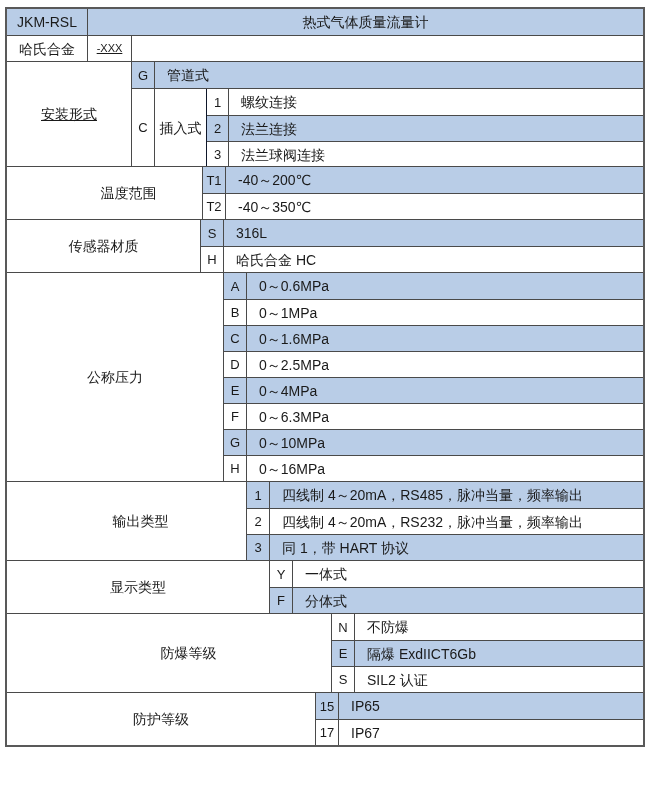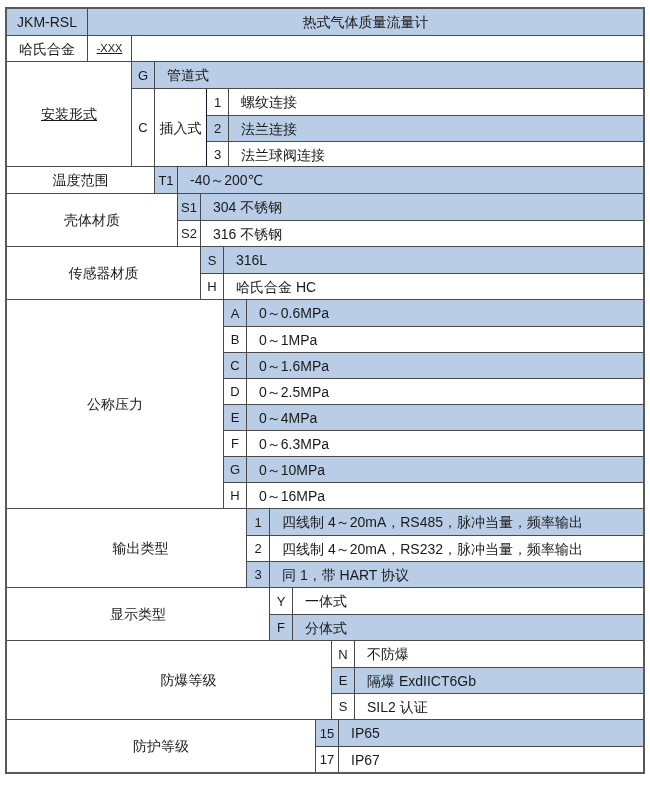--- a/index.html
+++ b/index.html
@@ -55,21 +55,21 @@
     text-align: right;
   }
   .desc-cell.center { justify-content: center; padding-left: 0; }
   .sub-body { flex: 1 1 auto; min-width: 0; display: flex; flex-direction: column; }
   .sub-body > div + div { border-top: 1px solid #4a4a4a; }
   .c-block { display: flex; align-items: stretch; height: 78px; flex: 0 0 auto; }
   .hl { background: #B9CDE7; }
   
   .w81  { flex: 0 0 81px; }
   .w125 { flex: 0 0 125px; text-decoration: underline; }
-  .w148 { flex: 0 0 148px; }
+  .w148 { flex: 0 0 148px; margin-left: 48px; }
   .w171 { flex: 0 0 171px; }
   .w194 { flex: 0 0 194px; }
   .w217 { flex: 0 0 217px; }
   .w240 { flex: 0 0 240px; padding-left: 28px; }
   .w263 { flex: 0 0 263px; }
   .w286 { flex: 0 0 286px; margin-left: 39px; }
   .w309 { flex: 0 0 309px; }
   .h26 { height: 26px; }
 </style>
 </head>
@@ -115,36 +115,27 @@
     </div>
   </div>
 
   <div class="sec">
     <div class="sec-label w148">温度范围</div>
     <div class="sec-body">
       <div class="opt-row">
         <div class="code-cell hl">T1</div>
         <div class="desc-cell hl">-40～200℃</div>
       </div>
-    </div>
-  </div>
-
-  <div class="sec">
-    <div class="sec-label w171">壳体材质</div>
-    <div class="sec-body">
-      <div class="opt-row">
-        <div class="code-cell hl">S1</div>
-        <div class="desc-cell hl">304 不锈钢</div>
-      </div>
-      <div class="opt-row">
-        <div class="code-cell">S2</div>
-        <div class="desc-cell">316 不锈钢</div>
-      </div>
-    </div>
-  </div>
+      <div class="opt-row">
+        <div class="code-cell">T2</div>
+        <div class="desc-cell">-40～350℃</div>
+      </div>
+    </div>
+  </div>
+
 
   <div class="sec">
     <div class="sec-label w194">传感器材质</div>
     <div class="sec-body">
       <div class="opt-row">
         <div class="code-cell hl">S</div>
         <div class="desc-cell hl">316L</div>
       </div>
       <div class="opt-row">
         <div class="code-cell">H</div>

